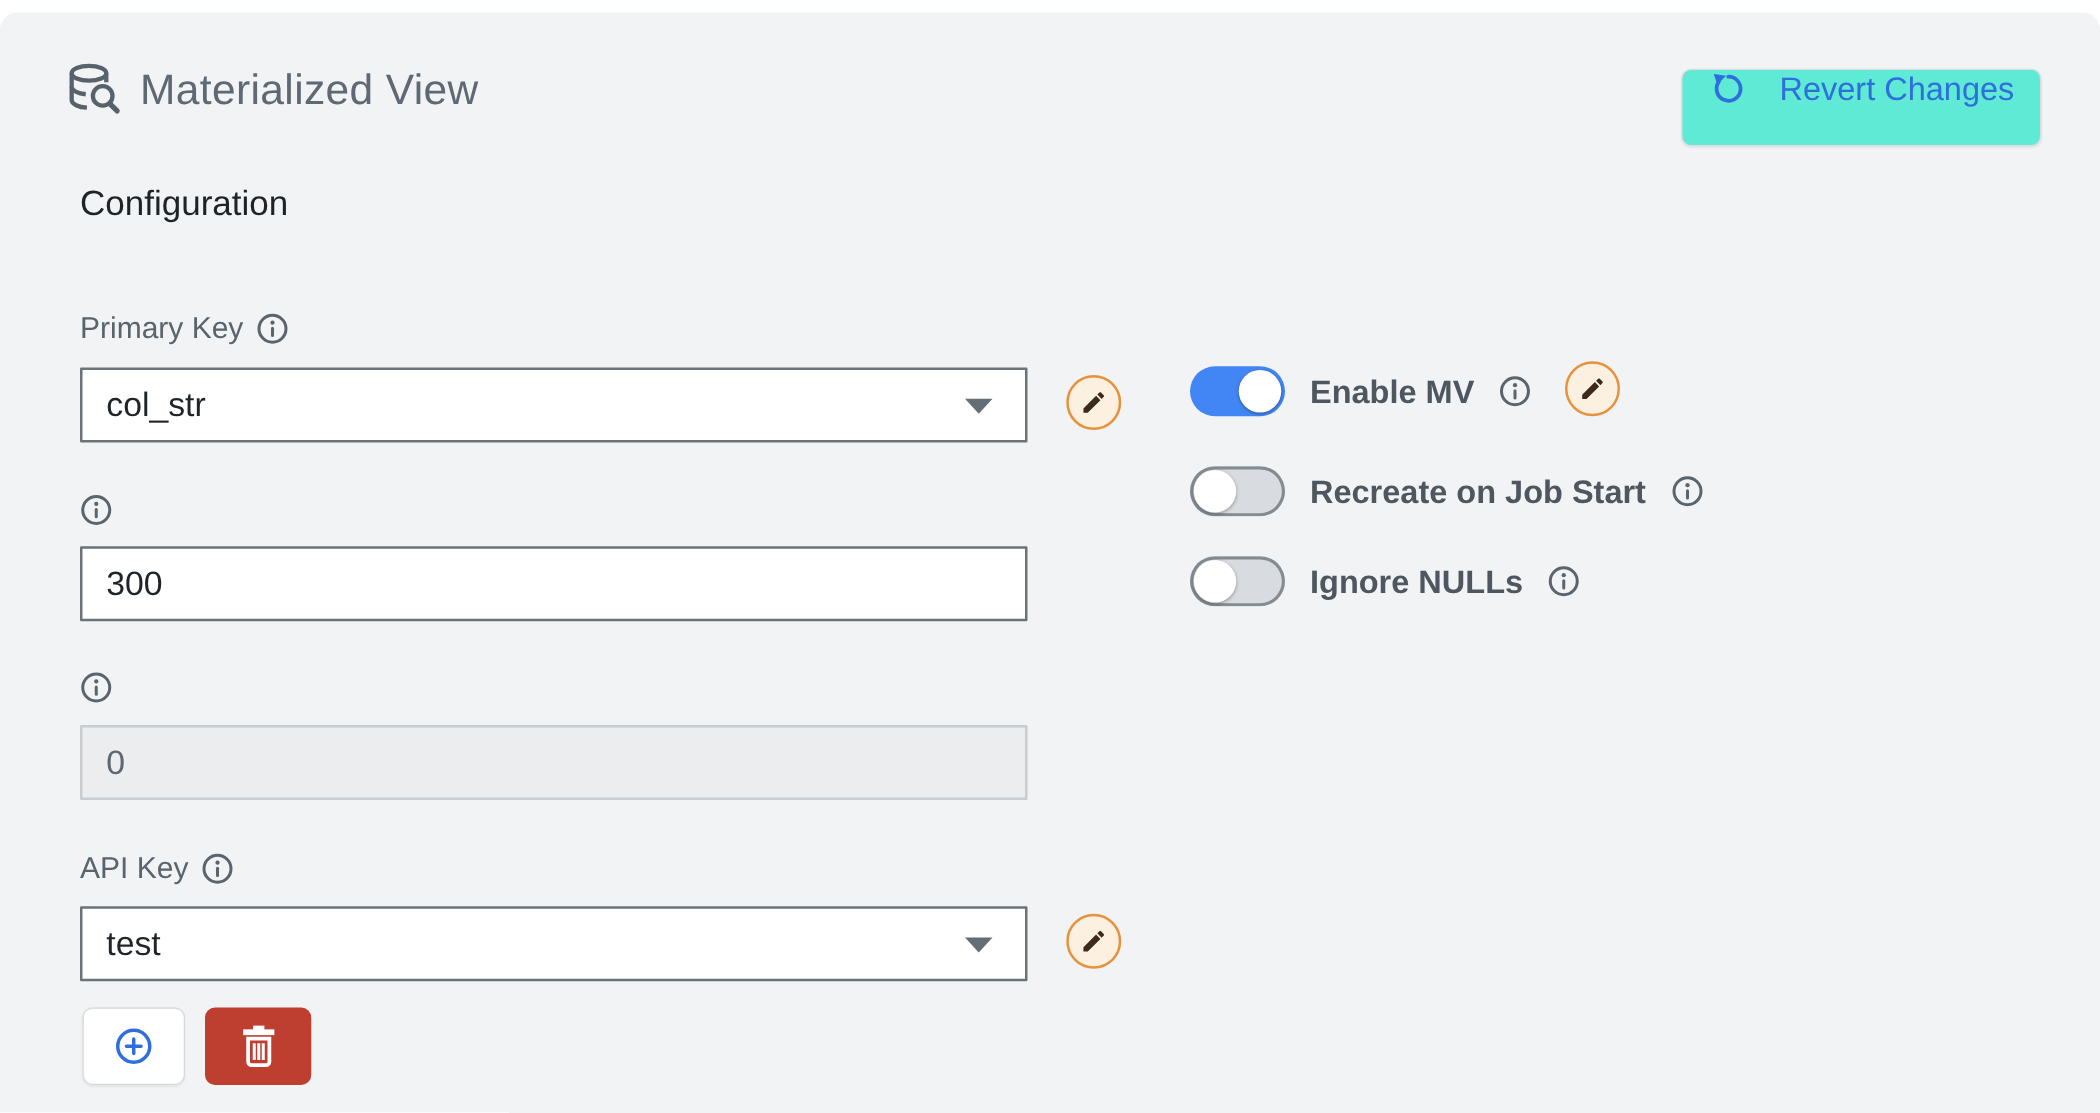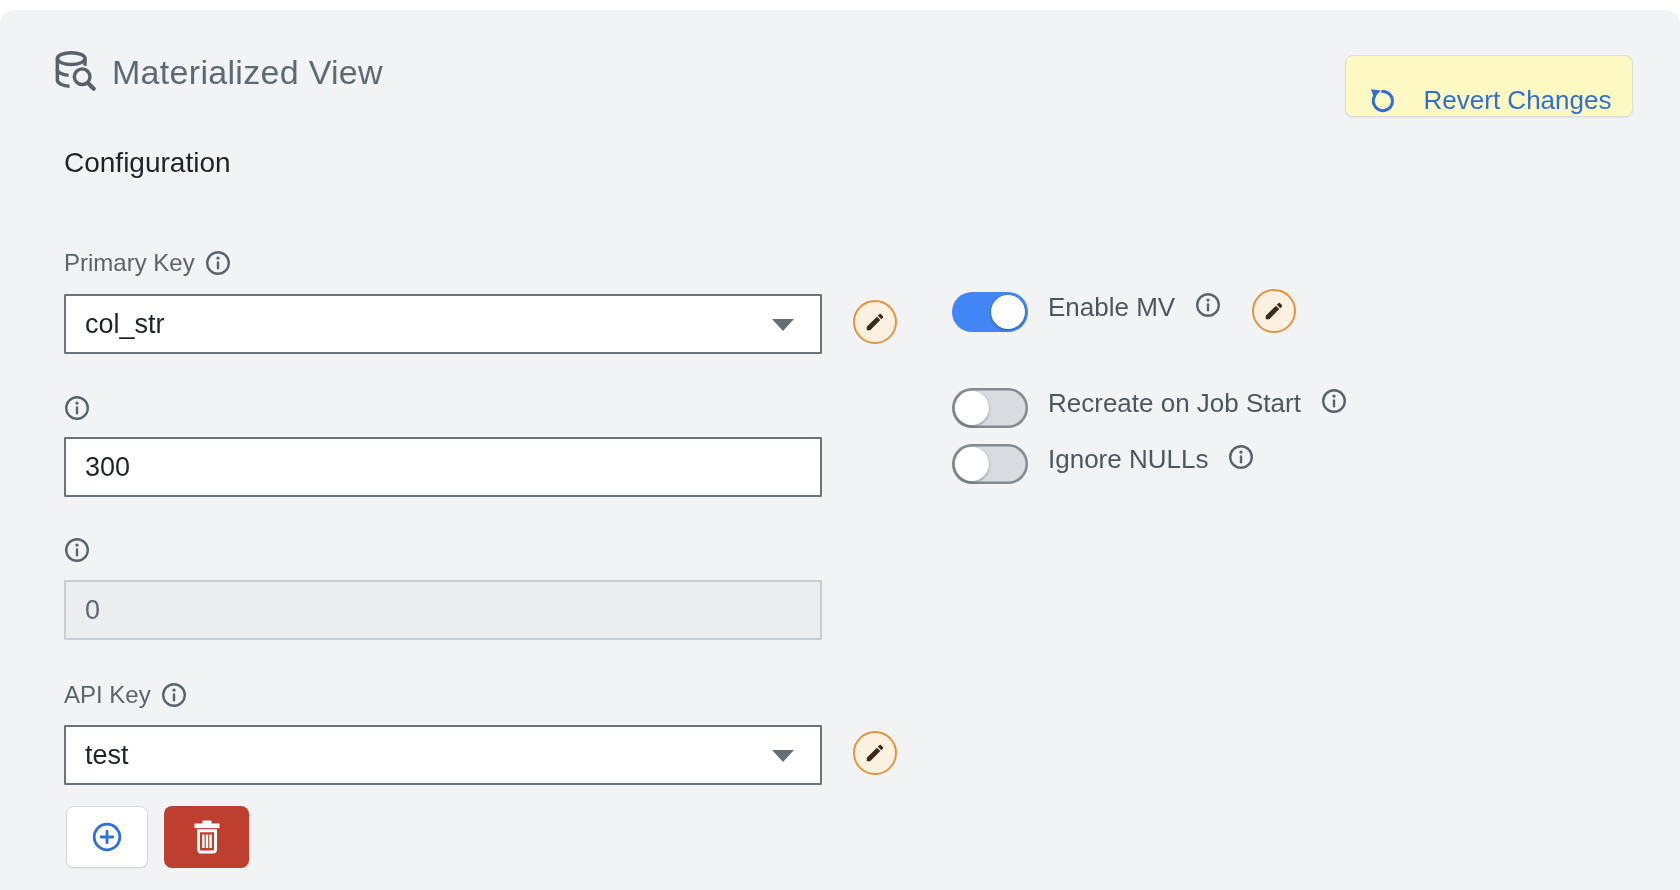--- a/index.html
+++ b/index.html
@@ -21,24 +21,24 @@
   
   .app-icon { left: 53px; top: 50px; width: 44px; height: 42px; }
   .page-title {
     left: 112px; top: 52px;
     font-size: 34px; line-height: 40px;
     color: #5E6974; font-weight: 400;
     letter-spacing: 0.3px;
   }
   .revert-btn {
     left: 1345px; top: 55px; width: 288px; height: 62px;
-    background: #fef9c3;
+    background: #5eead4;
     border: 1px solid #D9DDE1; border-radius: 8px;
     box-shadow: 0 1px 2px rgba(0,0,0,0.07);
-    display: flex; align-items: flex-end; justify-content: center; gap: 27px;
+    display: flex; align-items: flex-start; justify-content: center; gap: 27px;
     color: #2F6FDB; font-size: 26px; font-weight: 500;
     cursor: pointer; font-family: inherit;
   }
 
   
   .section-title {
     left: 64px; top: 147px;
     font-size: 28px; font-weight: 500; color: #1E2328;
   }
 
@@ -89,24 +89,24 @@
     cursor: pointer; padding: 0;
   }
   .pencil-pk  { left: 853px;  top: 300px; }
   .pencil-api { left: 853px;  top: 731px; }
   .pencil-mv  { left: 1252px; top: 289px; }
   .pencil-glyph { width: 22px; height: 22px; fill: #3C2A1D; }
 
   
   .toggle-row {
     left: 952px; height: 42px;
-    display: flex; align-items: flex-start; gap: 20px;
+    display: flex; align-items: center; gap: 20px; font-weight: bold;
   }
   .row-mv  { top: 292px; }
-  .row-rec { top: 388px; }
+  .row-rec { top: 372px; }
   .row-nul { top: 444px; }
   .toggle {
     width: 76px; height: 40px; border-radius: 20px;
     position: relative; border: none; cursor: pointer; flex: none;
     padding: 0; background: transparent;
   }
   .toggle[data-state="on"]  { background: #4286F5; }
   .toggle[data-state="off"] { background: #D8DBDF; box-shadow: inset 0 0 0 2.5px #848C92; }
   .knob {
     position: absolute; top: 3px; width: 34px; height: 34px;

